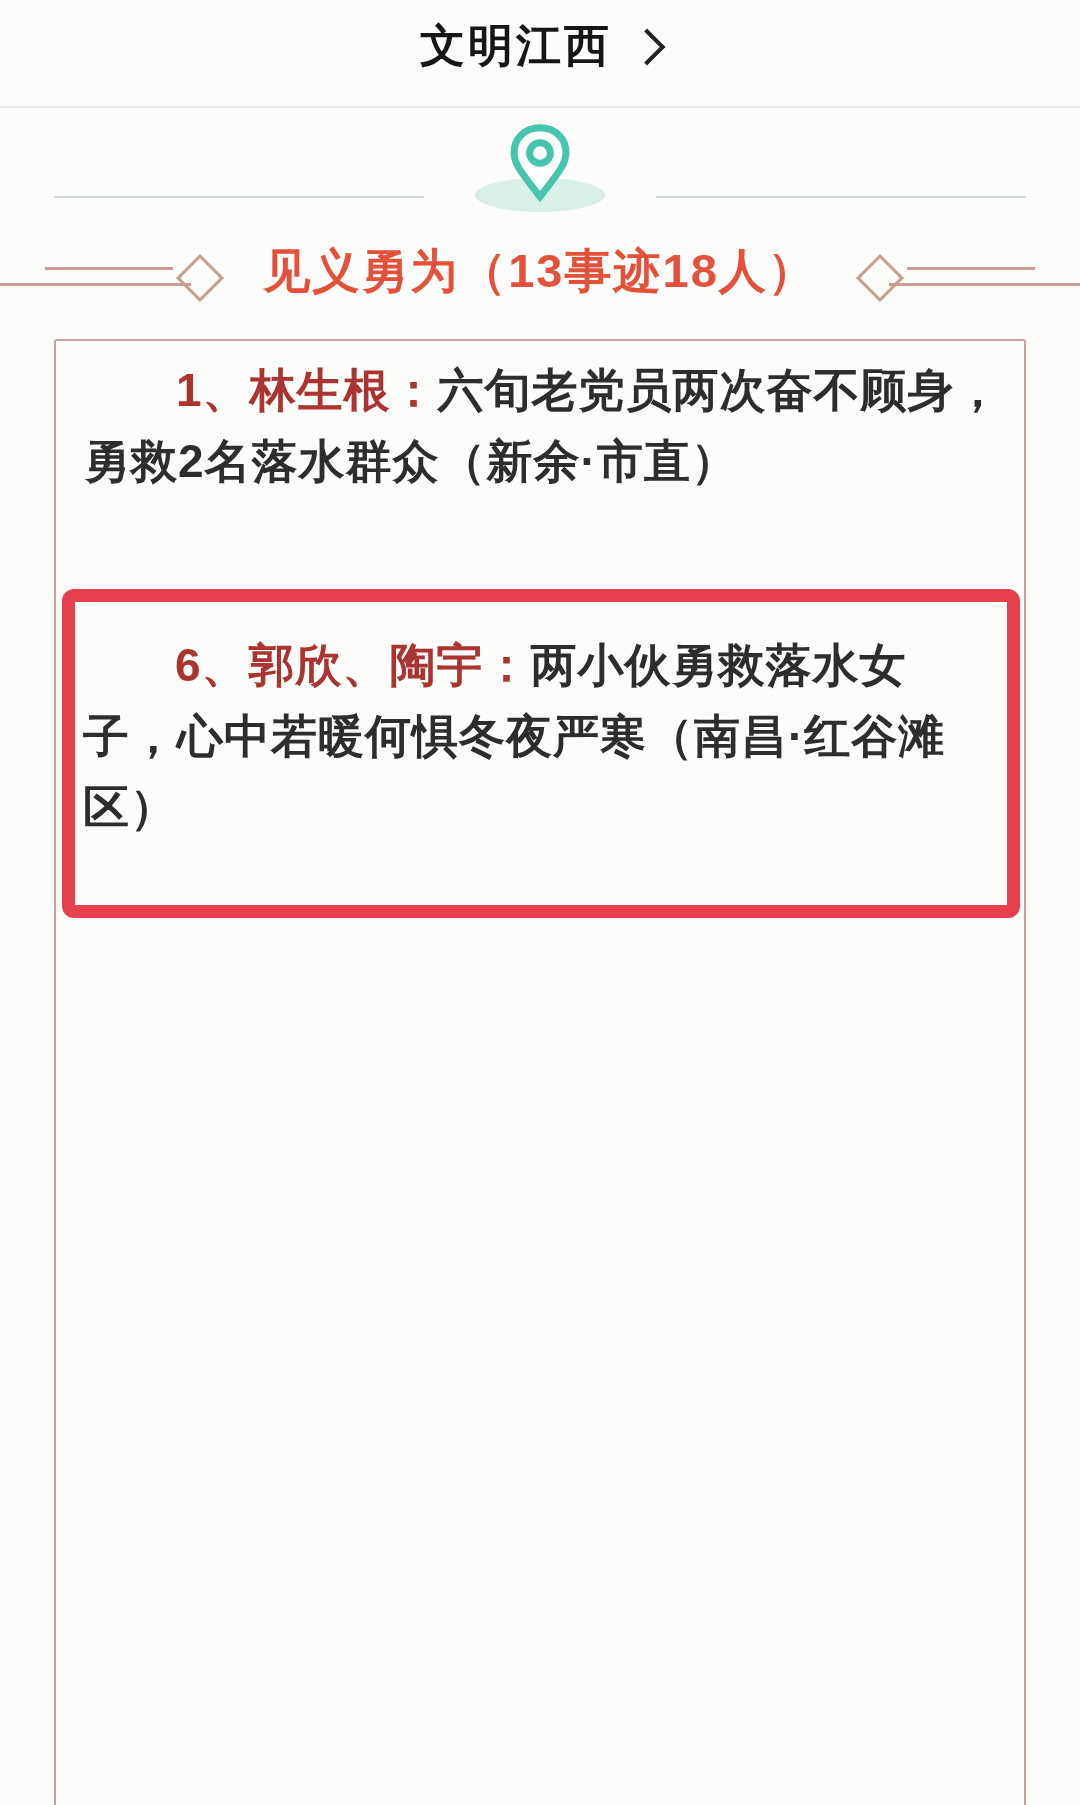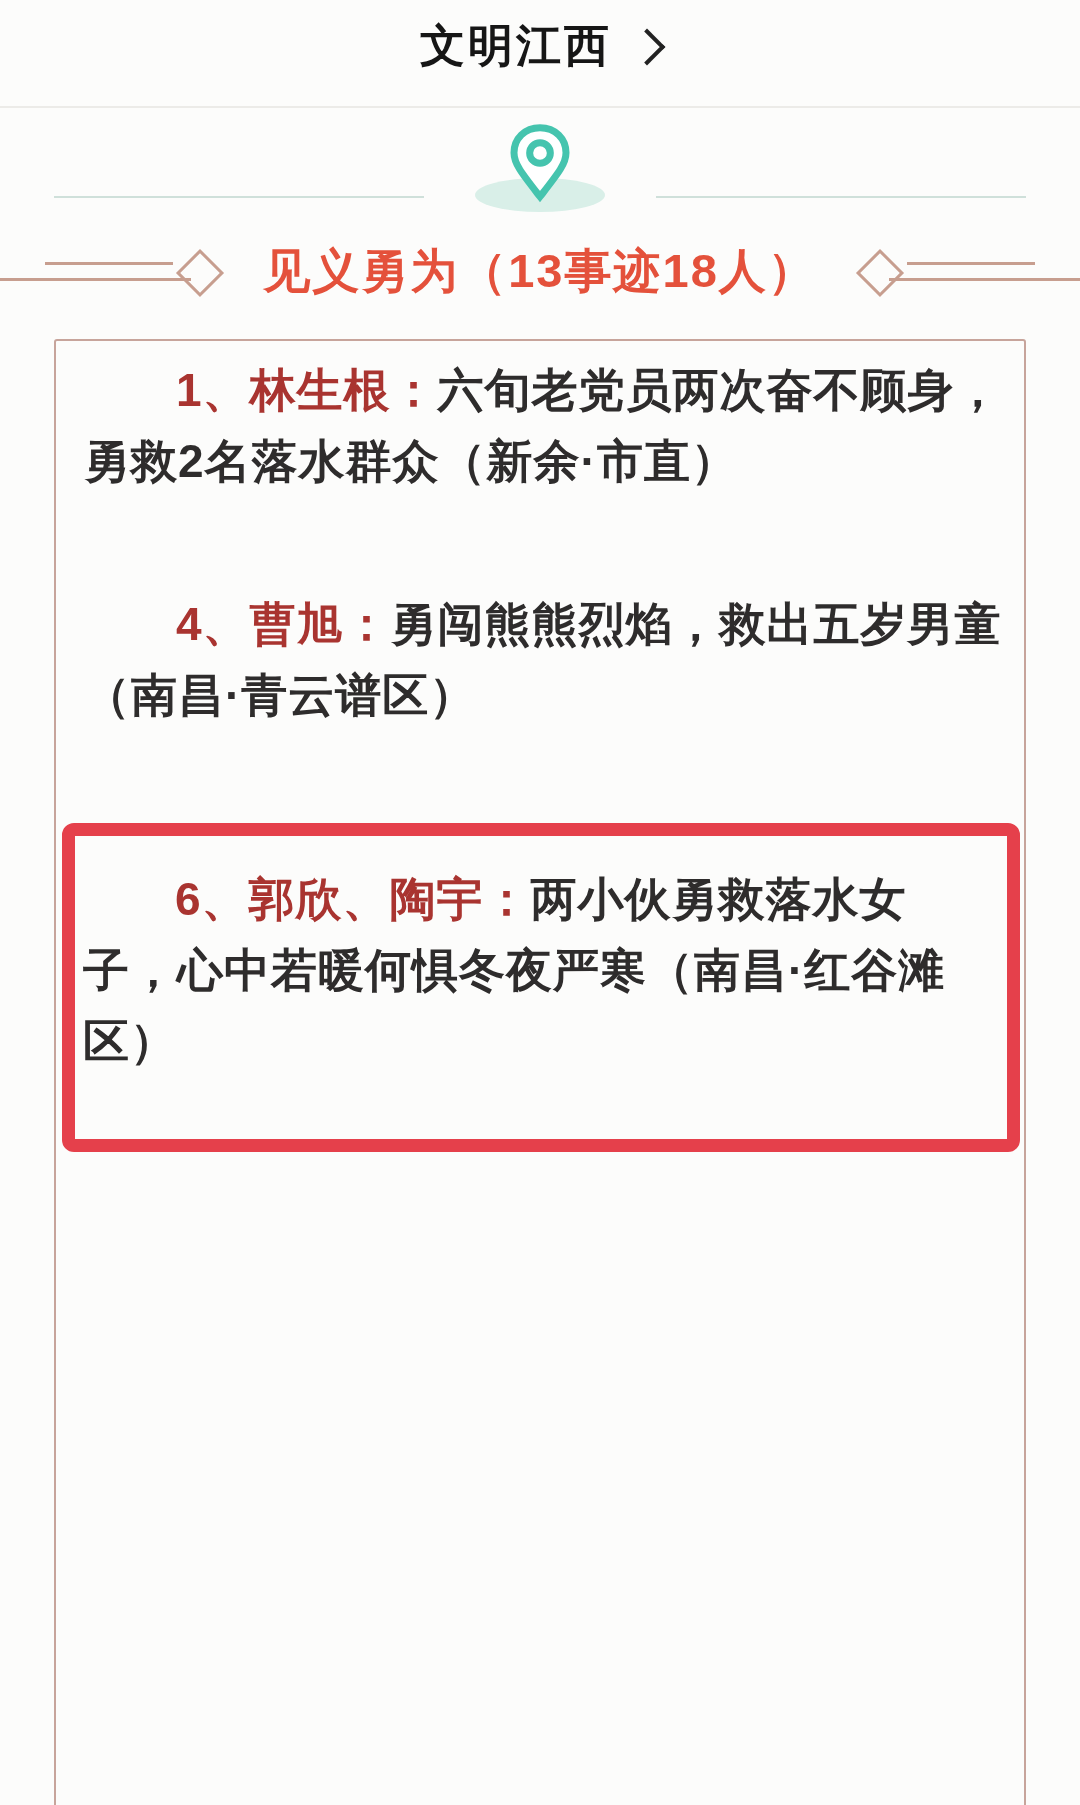--- a/index.html
+++ b/index.html
@@ -41,21 +41,21 @@
   .pin-svg { position: absolute; left: 50%; bottom: 8px; transform: translateX(-50%); }
   .pin-line {
     position: absolute; bottom: 16px; height: 2px; background: #cfe0da; width: 370px;
   }
   .pin-line.left { left: 54px; }
   .pin-line.right { right: 54px; }
 
   
   .section-header {
     margin-top: 26px;
-    display: flex; align-items: center; justify-content: center; gap: 42px;
+    display: flex; align-items: flex-end; justify-content: center; gap: 42px;
   }
   .section-title {
     font-size: 47px; font-weight: 800; color: #e4513b; letter-spacing: 2px;
     white-space: nowrap;
   }
   .deco { position: relative; width: 255px; height: 52px; flex: 0 0 auto; }
   .deco .diamond {
     position: absolute; top: 10px; width: 28px; height: 28px;
     border: 3px solid #c79e8f; transform: rotate(45deg); background: transparent;
   }
@@ -130,19 +130,18 @@
       <div class="bar bar-bottom"></div>
       <div class="diamond"></div>
     </div>
   </div>
 
   <div class="list-box">
     <p class="item"><span class="item-label">1、林生根：</span><span class="item-text">六旬老党员两次奋不顾身，勇救2名落水群众（新余·市直）</span></p>
 
 
 
-    <p class="item"><span class="item-label">4、曹旭：</span><span class="item-text">勇闯熊熊烈焰，救出五岁男童（南昌·青云谱区）</span></p>
 
 
     <p class="item hl"><span class="item-label">6、郭欣、陶宇：</span><span class="item-text">两小伙勇救落水女子，心中若暖何惧冬夜严寒（南昌·红谷滩区）</span></p>
   </div>
 
 </div>
 
 </body></html>

